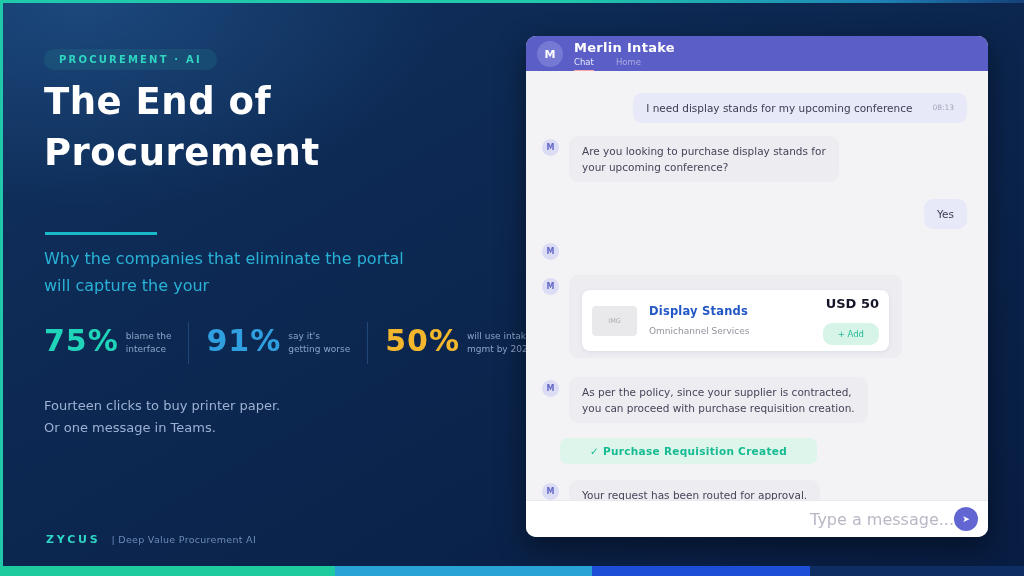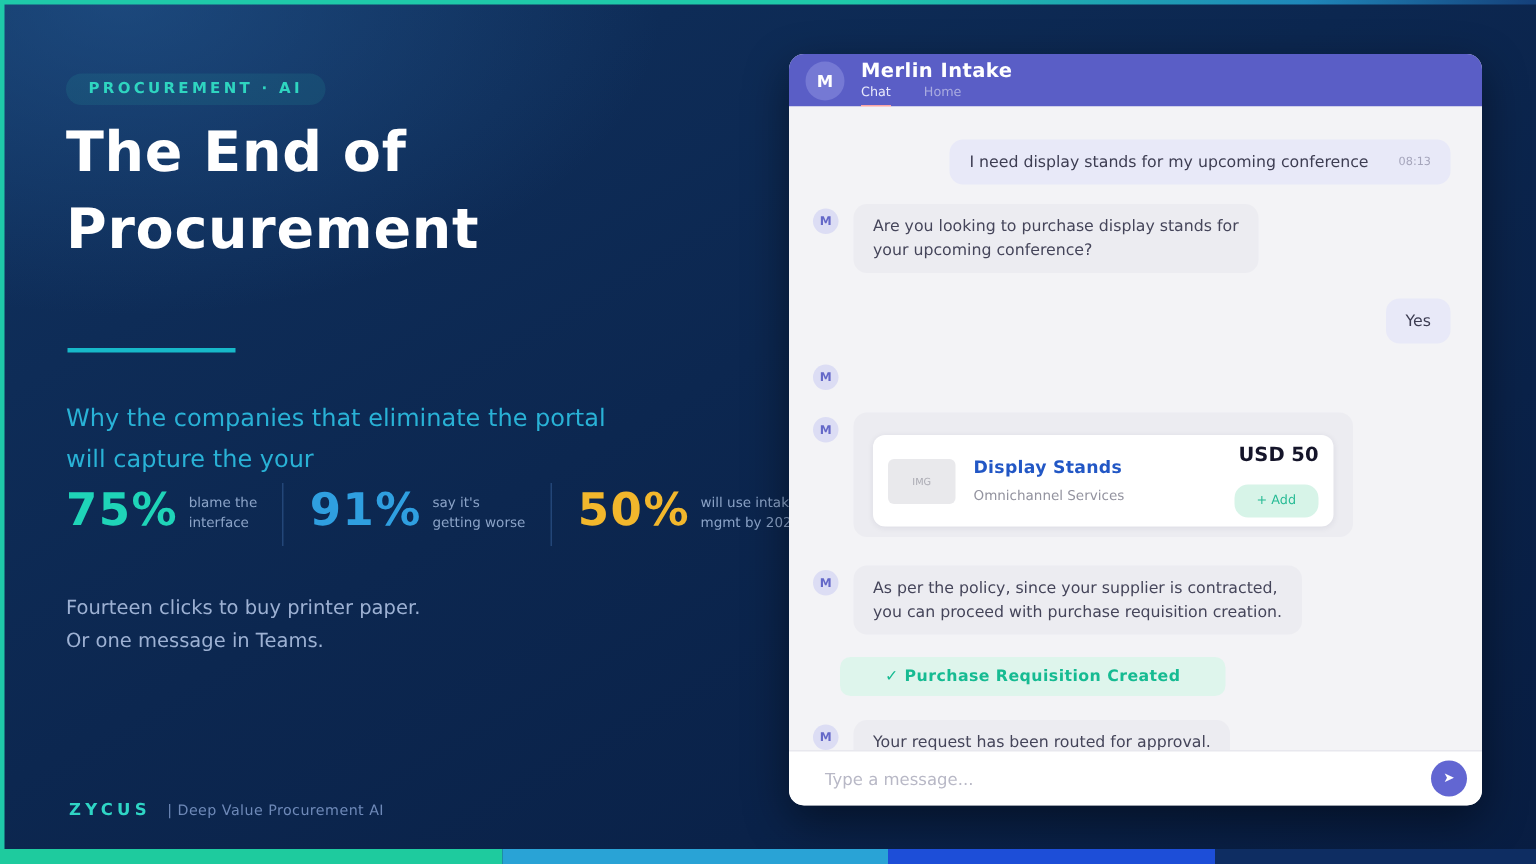--- a/index.html
+++ b/index.html
@@ -23,21 +23,21 @@
     padding:5px 15px; color:#2fd5c0; font-size:10px; font-weight:bold;
     letter-spacing:2.2px;
   }
   .title {
     position:absolute; left:44px; top:76px; color:#ffffff;
     font-size:37px; line-height:51px; font-weight:bold; letter-spacing:.5px;
   }
   .title span { display:block; }
   .title-rule { position:absolute; left:45px; top:232px; width:112px; height:3px; background:#17b9c9; }
   .subtitle {
-    position:absolute; left:44px; top:265px; color:#29b2d6;
+    position:absolute; left:44px; top:245px; color:#29b2d6;
     font-size:16px; line-height:27px;
   }
   .subtitle span { display:block; }
 
   .stats { position:absolute; left:44px; top:322px; display:flex; align-items:flex-start; }
   .stat { display:flex; align-items:flex-start; }
   .stat-value { font-size:30px; font-weight:bold; line-height:38px; letter-spacing:1px; }
   .stat:nth-child(1) .stat-value { color:#1fd4b8; }
   .stat:nth-child(3) .stat-value { color:#2f9fe0; }
   .stat:nth-child(5) .stat-value { color:#f2b72c; }
@@ -113,21 +113,21 @@
 
   .status-badge {
     display:inline-block; margin:15px 0 0 34px; background:#def5ec; color:#16bb92;
     font-size:10.5px; font-weight:bold; padding:7px 30px; border-radius:7px; letter-spacing:.3px;
   }
 
   .chat-input {
     position:absolute; left:0; right:0; bottom:0; height:37px; background:#ffffff;
     border-top:1px solid #e8e8ee; display:flex; align-items:center; padding:0 10px 0 24px;
   }
-  .input-placeholder { color:#b8b8c6; font-size:11px; flex:1; }
+  .input-placeholder { color:#b8b8c6; font-size:16px; flex:1;text-align:right; }
   .send-btn {
     width:24px; height:24px; border-radius:50%; background:#6266d2; color:#ffffff;
     font-size:9px; display:flex; align-items:center; justify-content:center; cursor:pointer;
   }
 
   
   .mt-user1 { margin-top:22px; }
   .mt-bot1 { margin-top:13px; }
   .mt-yes  { margin-top:17px; }
   .mt-bot2 { margin-top:11px; }

